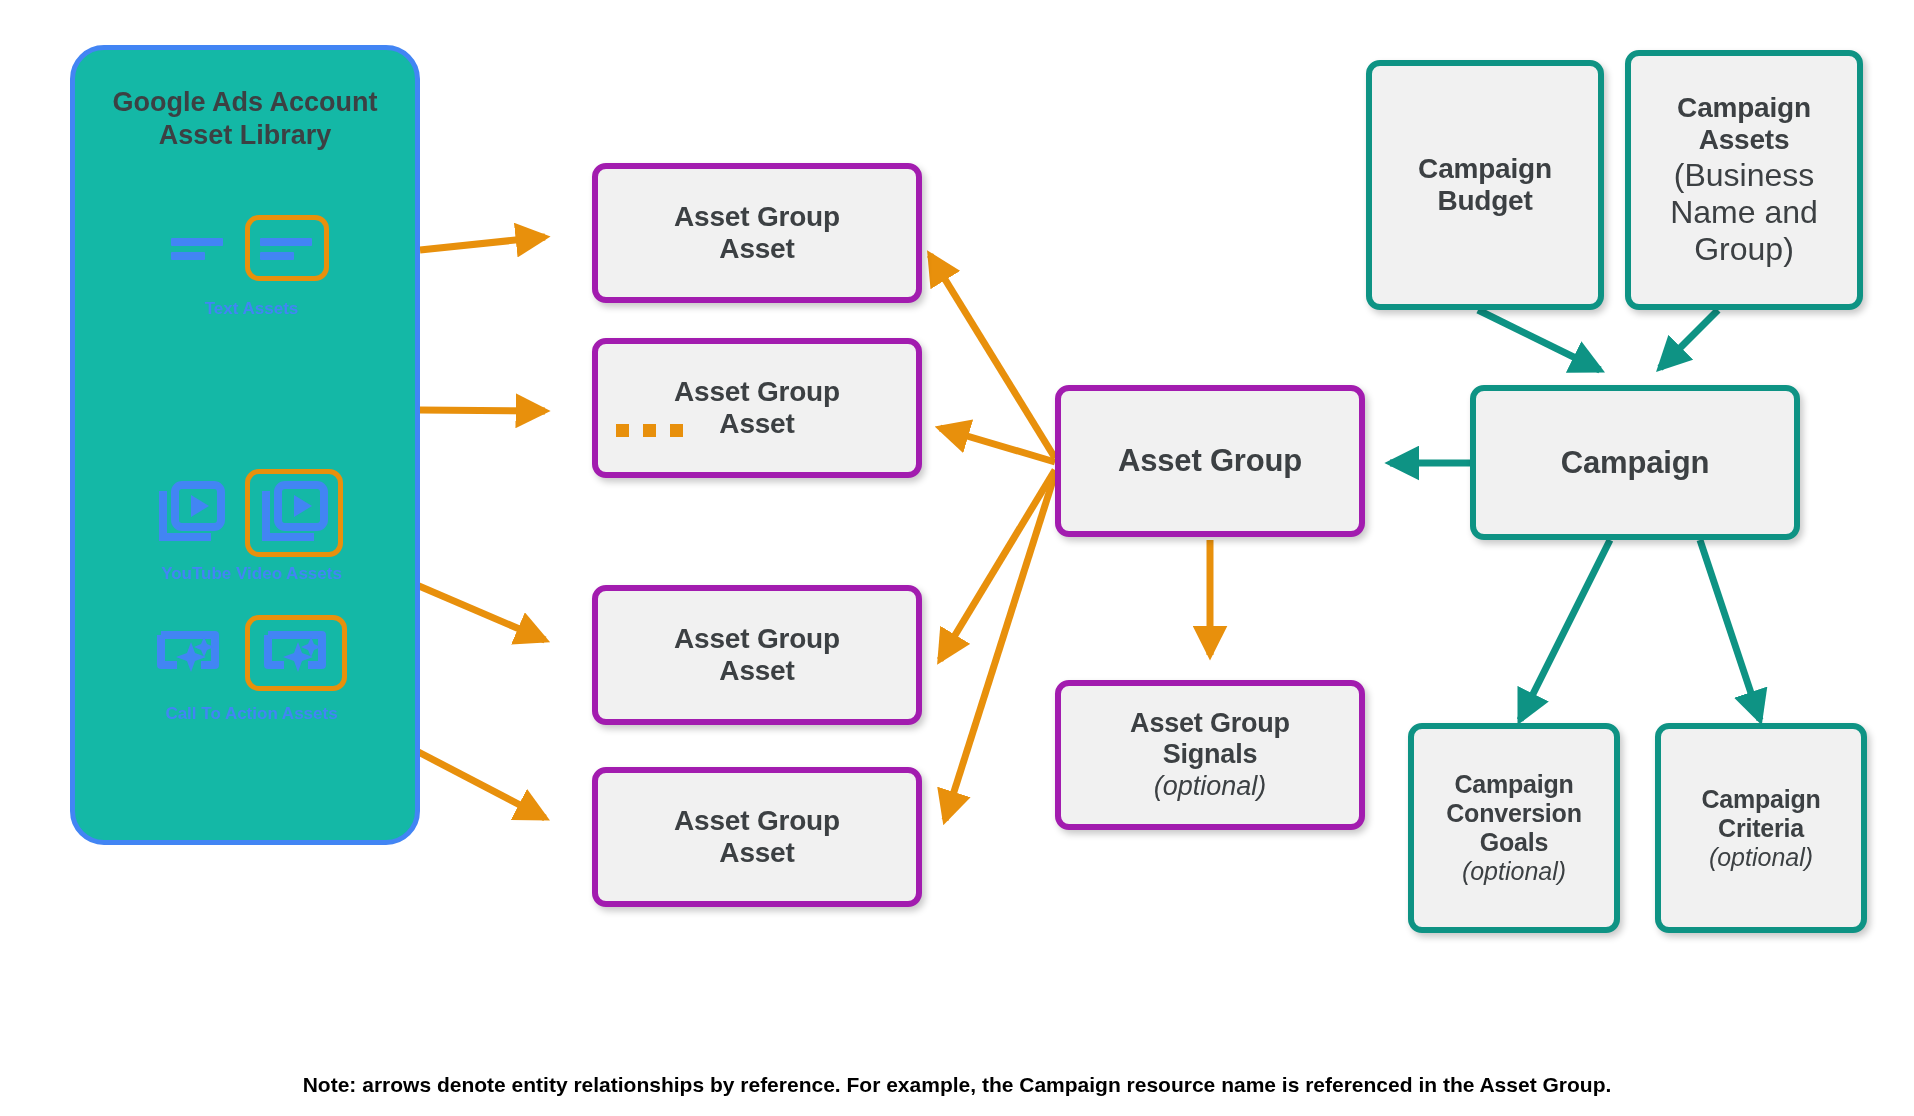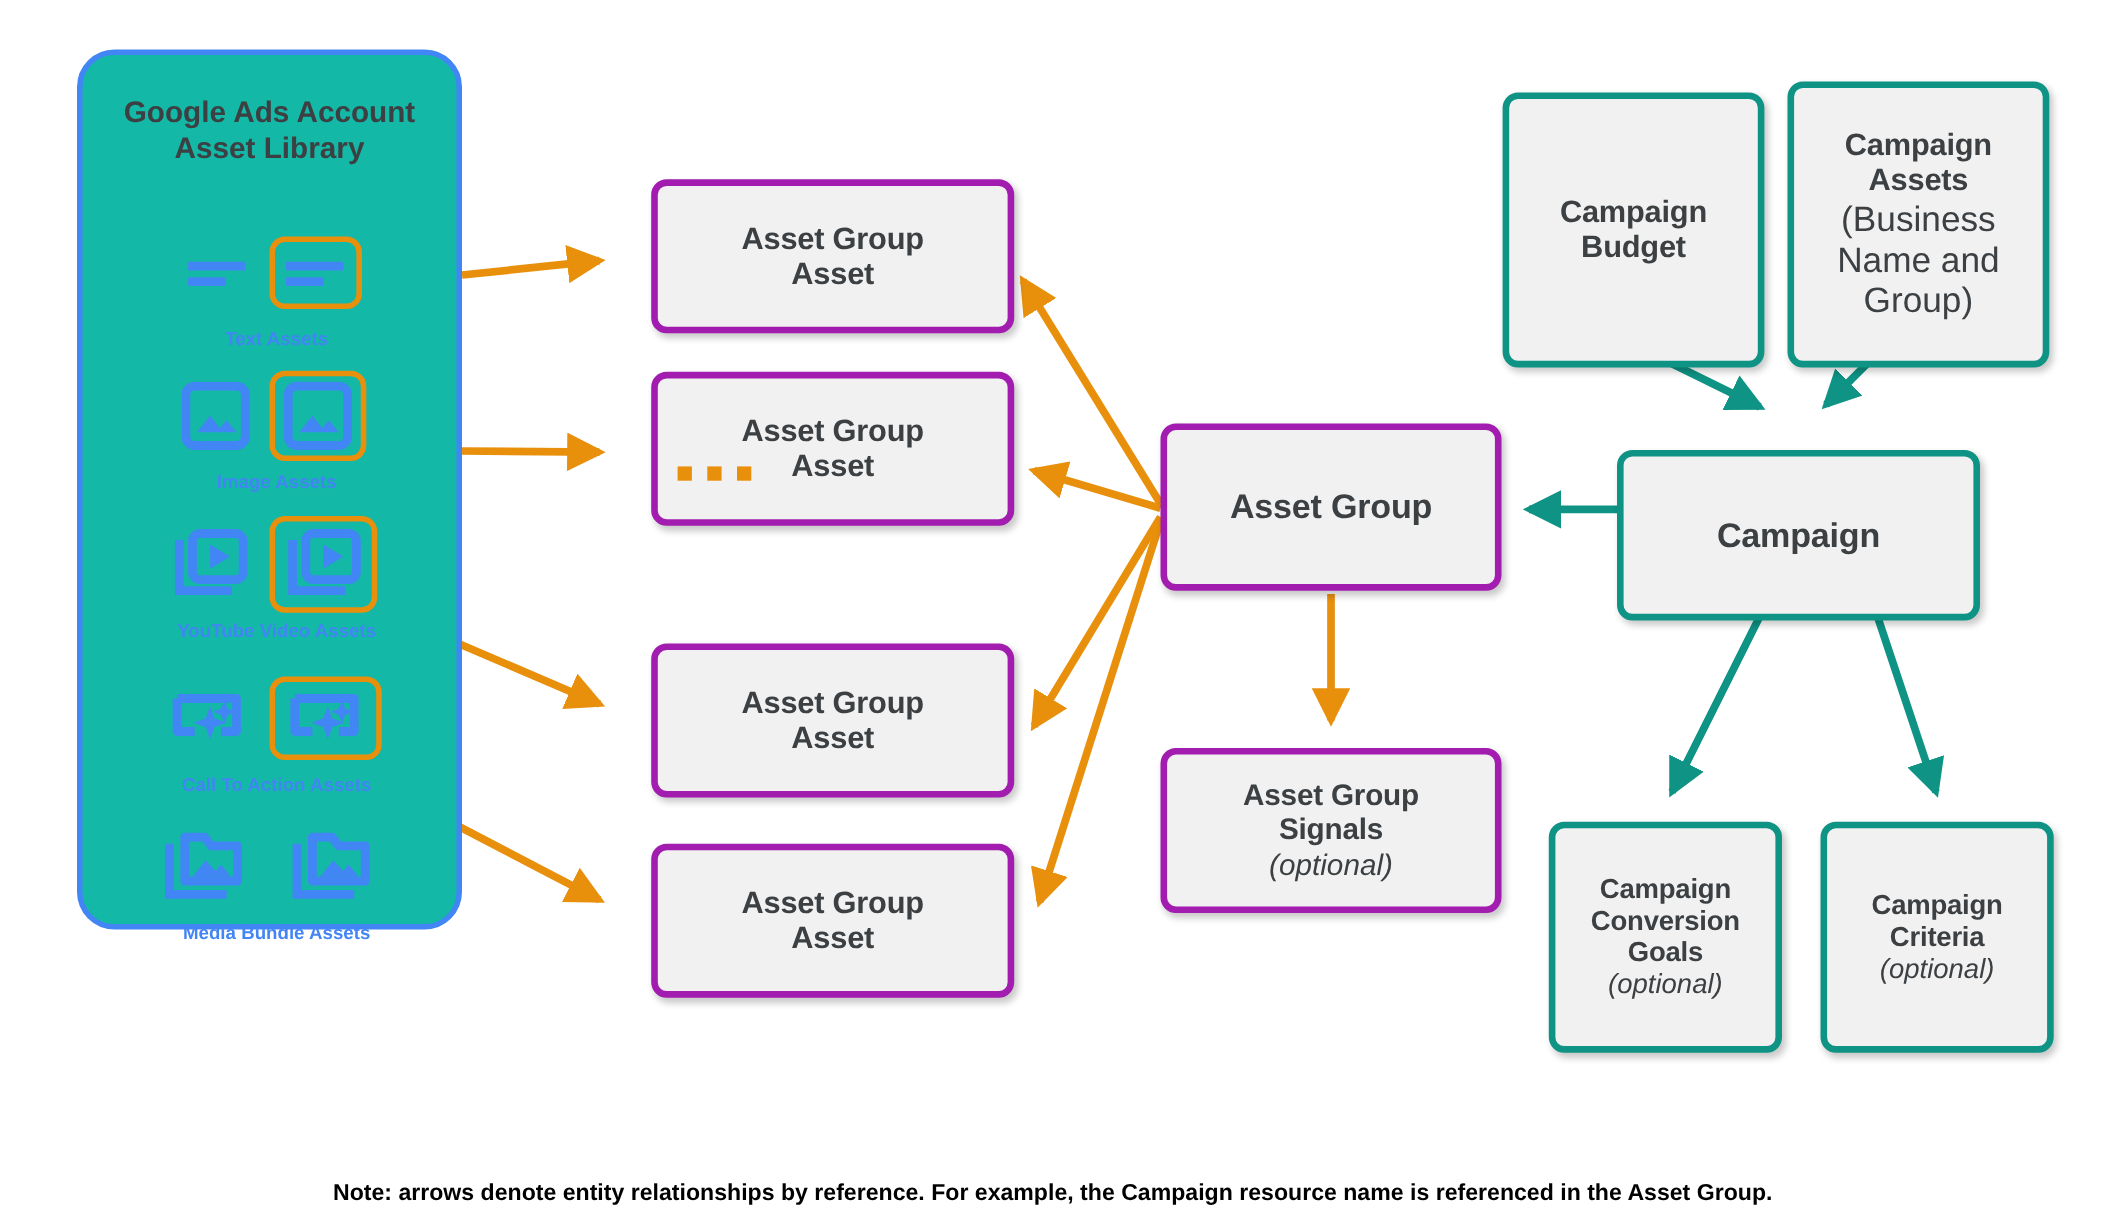--- a/index.html
+++ b/index.html
@@ -12,21 +12,21 @@
 
   .node{position:absolute;background:#F1F1F1;border-radius:14px;
         display:flex;flex-direction:column;align-items:center;justify-content:center;
         text-align:center;color:#3C4043;box-shadow:3px 4px 7px rgba(0,0,0,0.22);
         box-sizing:border-box;}
   .node .t{font-weight:bold;line-height:1.16;letter-spacing:-0.2px;}
   .node .sub{font-weight:normal;line-height:1.16;}
   .node .opt{font-style:italic;font-weight:normal;line-height:1.16;}
 
   .orange{border:6px solid #a21caf;}
-  .teal{border:6px solid #0E9384;margin-top:24px;}
+  .teal{border:6px solid #0E9384;}
 
   
   #library{position:absolute;left:70px;top:45px;width:350px;height:800px;
            background:#14b8a6;border:5px solid #4285F4;border-radius:34px;box-sizing:border-box;}
   #lib-title{position:absolute;left:0;top:36px;width:100%;text-align:center;
              font-size:27px;font-weight:bold;color:#3C4043;line-height:1.22;}
   .assetrow{position:absolute;left:0;width:350px;}
   .icons{display:flex;align-items:center;justify-content:center;gap:10px;height:96px;}
   .sel{border:5px solid #E8900C;border-radius:14px;padding:5px 8px;box-sizing:border-box;
        display:flex;align-items:center;justify-content:center;}
@@ -96,37 +96,20 @@
       <div class="sel">
         <svg width="58" height="46" viewBox="0 0 58 46">
           <rect x="2" y="13" width="52" height="8" rx="1" fill="#4285F4"></rect>
           <rect x="2" y="27" width="34" height="8" rx="1" fill="#4285F4"></rect>
         </svg>
       </div>
     </div>
     <div class="alabel">Text Assets</div>
   </div>
 
-  <div class="assetrow" style="left:70px;top:330px;">
-    <div class="icons">
-      <div class="plain">
-        <svg width="62" height="62" viewBox="0 0 62 62">
-          <rect x="4" y="4" width="54" height="54" rx="8" fill="none" stroke="#4285F4" stroke-width="8"></rect>
-          <path d="M14 46 L26 31 L35 42 L41 35 L50 46 Z" fill="#4285F4"></path>
-        </svg>
-      </div>
-      <div class="sel">
-        <svg width="62" height="62" viewBox="0 0 62 62">
-          <rect x="4" y="4" width="54" height="54" rx="8" fill="none" stroke="#4285F4" stroke-width="8"></rect>
-          <path d="M14 46 L26 31 L35 42 L41 35 L50 46 Z" fill="#4285F4"></path>
-        </svg>
-      </div>
-    </div>
-    <div class="alabel">Image Assets</div>
-  </div>
 
   <div class="assetrow" style="left:70px;top:465px;">
     <div class="icons">
       <div class="plain">
         <svg width="72" height="68" viewBox="0 0 72 68">
           <path d="M8 16 L8 58 L52 58" fill="none" stroke="#4285F4" stroke-width="8" stroke-linecap="square"></path>
           <rect x="20" y="6" width="46" height="42" rx="7" fill="none" stroke="#4285F4" stroke-width="8"></rect>
           <path d="M36 16 L54 27 L36 38 Z" fill="#4285F4"></path>
         </svg>
       </div>
@@ -154,39 +137,20 @@
         <svg width="76" height="56" viewBox="0 0 76 56">
           <path d="M10 10 L10 40 L26 40 M50 40 L64 40 L64 10 L10 10" fill="none" stroke="#4285F4" stroke-width="8" stroke-linejoin="round"></path>
           <path d="M40 17 L44 28 L55 32 L44 36 L40 47 L36 36 L25 32 L36 28 Z" fill="#4285F4"></path>
           <path d="M53 12 L56 19 L63 22 L56 25 L53 32 L50 25 L43 22 L50 19 Z" fill="#4285F4"></path>
         </svg>
       </div>
     </div>
     <div class="alabel">Call To Action Assets</div>
   </div>
 
-  <div class="assetrow" style="left:70px;top:740px;">
-    <div class="icons" style="gap:22px;">
-      <div class="plain">
-        <svg width="78" height="70" viewBox="0 0 78 70">
-          <path d="M6 18 L6 60 L54 60" fill="none" stroke="#4285F4" stroke-width="8" stroke-linecap="square"></path>
-          <path d="M20 8 L38 8 L44 16 L68 16 L68 48 L20 48 Z" fill="none" stroke="#4285F4" stroke-width="8" stroke-linejoin="round"></path>
-          <path d="M27 44 L39 29 L48 39 L53 33 L62 44 Z" fill="#4285F4"></path>
-        </svg>
-      </div>
-      <div class="plain">
-        <svg width="78" height="70" viewBox="0 0 78 70">
-          <path d="M6 18 L6 60 L54 60" fill="none" stroke="#4285F4" stroke-width="8" stroke-linecap="square"></path>
-          <path d="M20 8 L38 8 L44 16 L68 16 L68 48 L20 48 Z" fill="none" stroke="#4285F4" stroke-width="8" stroke-linejoin="round"></path>
-          <path d="M27 44 L39 29 L48 39 L53 33 L62 44 Z" fill="#4285F4"></path>
-        </svg>
-      </div>
-    </div>
-    <div class="alabel">Media Bundle  Assets</div>
-  </div>
 
   <div class="node orange" style="left:592px;top:163px;width:330px;height:140px;">
     <div class="t" style="font-size:28px;">
       <span>Asset Group</span><br>
       <span>Asset</span>
     </div>
   </div>
 
   <div class="node orange" style="left:592px;top:338px;width:330px;height:140px;">
     <div class="t" style="font-size:28px;">

